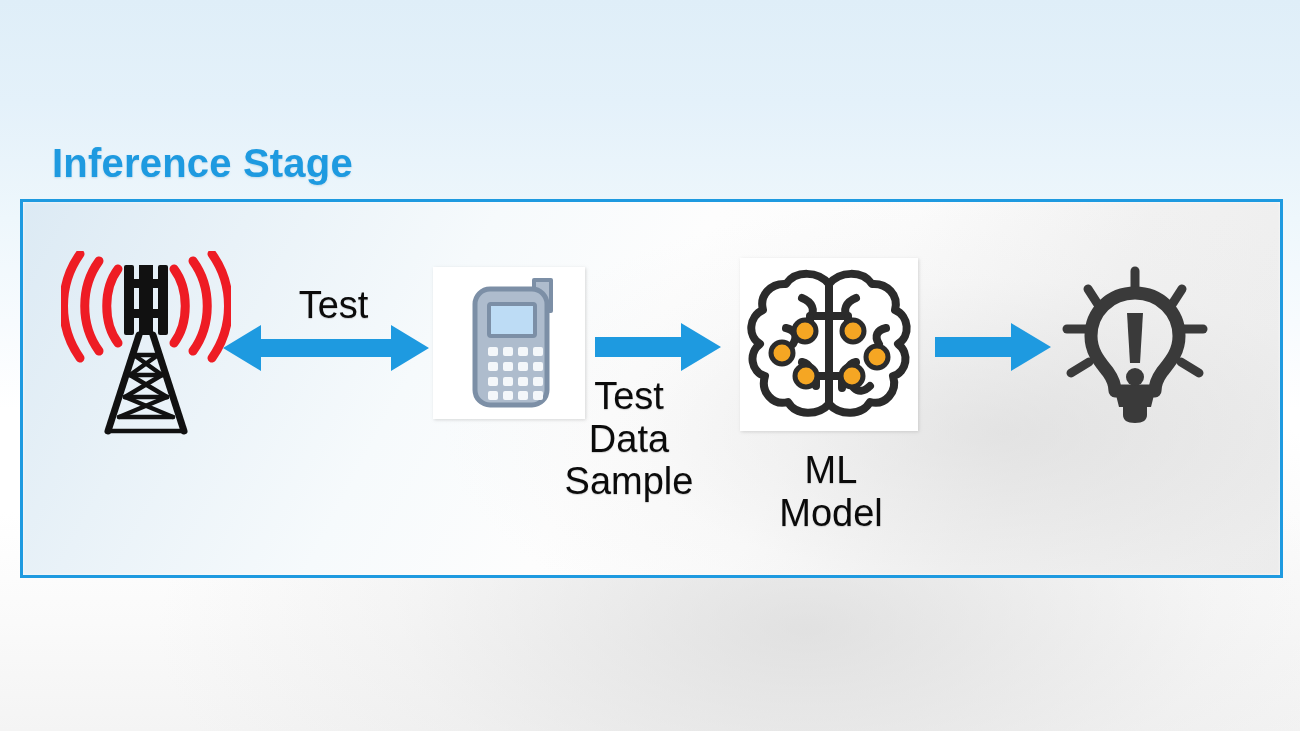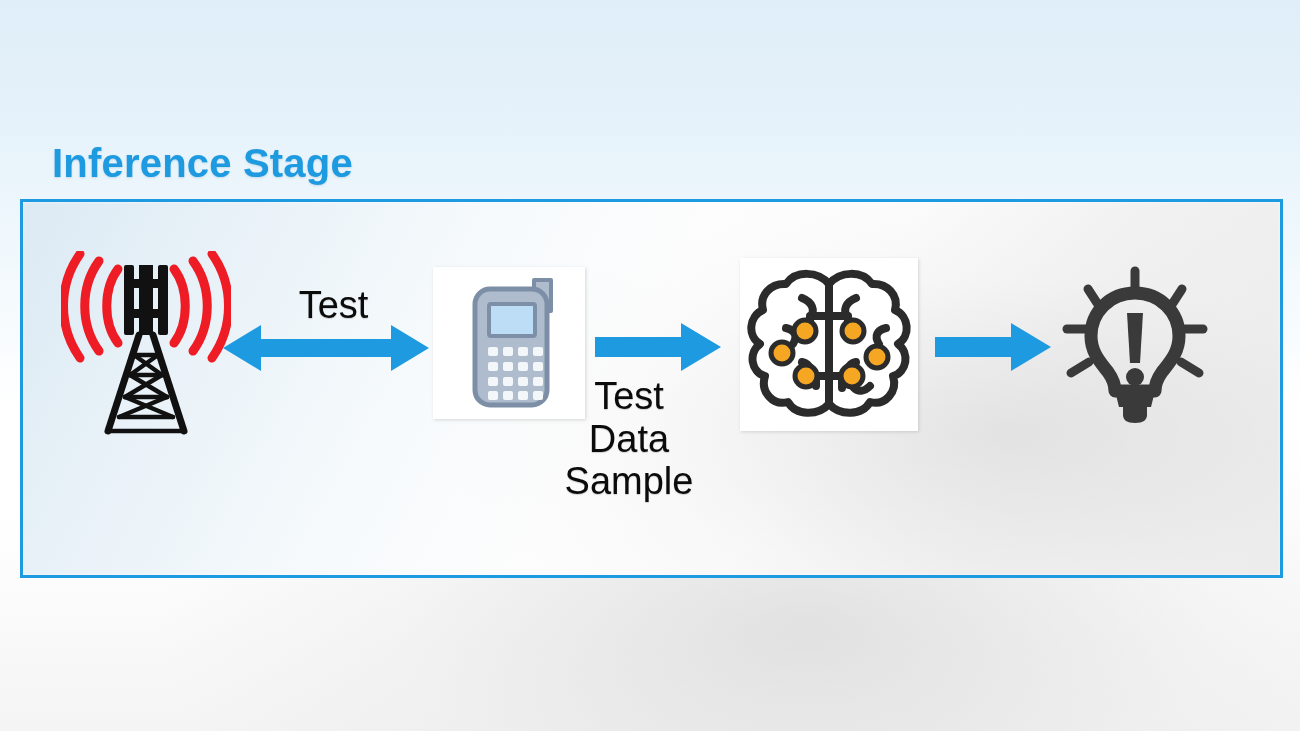--- a/index.html
+++ b/index.html
@@ -247,20 +247,22 @@
           <circle cx="65" cy="73" r="11"></circle>
           <circle cx="113" cy="73" r="11"></circle>
           <circle cx="42" cy="95" r="11"></circle>
           <circle cx="137" cy="99" r="11"></circle>
           <circle cx="66" cy="118" r="11"></circle>
           <circle cx="112" cy="118" r="11"></circle>
         </g>
       </svg>
     </div>
 
+    <div class="label" id="label-mlmodel" style="left:720px; top:247px;">ML
+Model</div>
 
     <svg class="arrow-svg" id="arrow-brain-bulb" style="left:912px; top:119px;" width="118" height="52" viewBox="0 0 118 52">
       <path d="M0,16 L76,16 L76,2 L116,26 L76,50 L76,36 L0,36 Z" fill="#1e9ae0"></path>
     </svg>
 
     <div class="node" id="bulb-wrap" style="left:1032px; top:63px;">
       <svg width="160" height="160" viewBox="0 0 160 160">
 
         <g stroke="#3a3a3a" stroke-width="9" stroke-linecap="round">
           <path d="M80,6 L80,26"></path>

